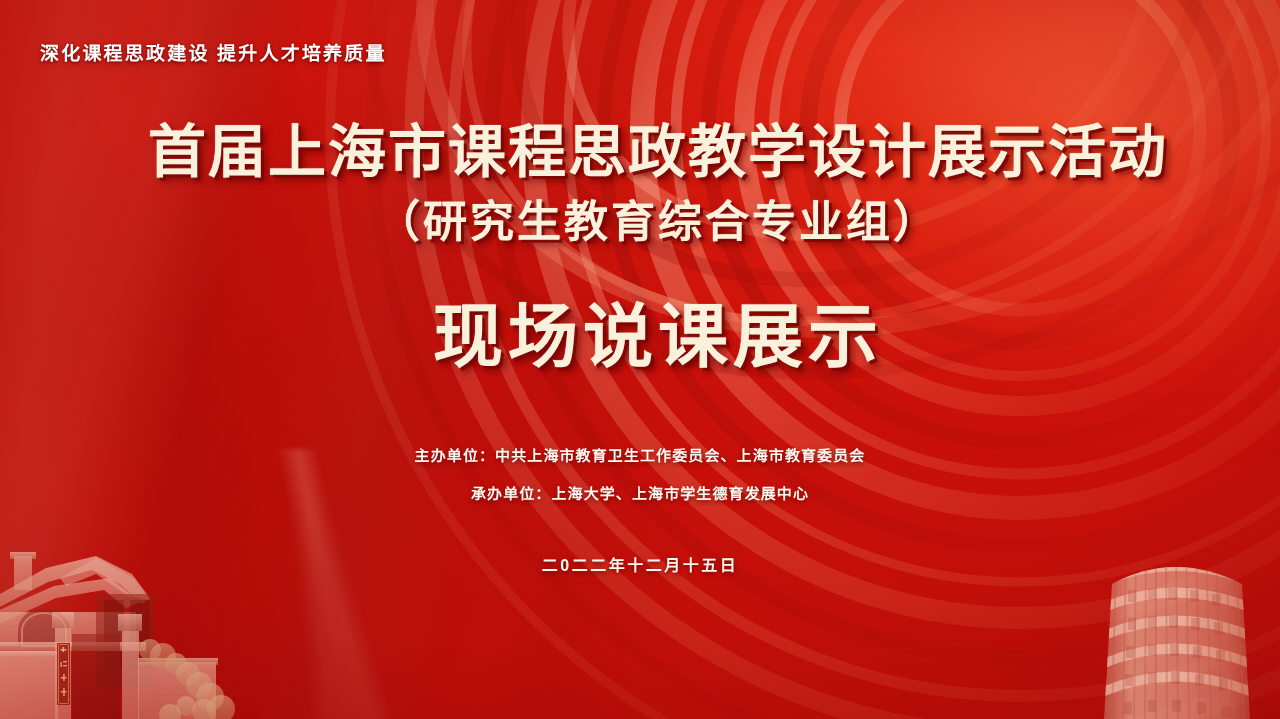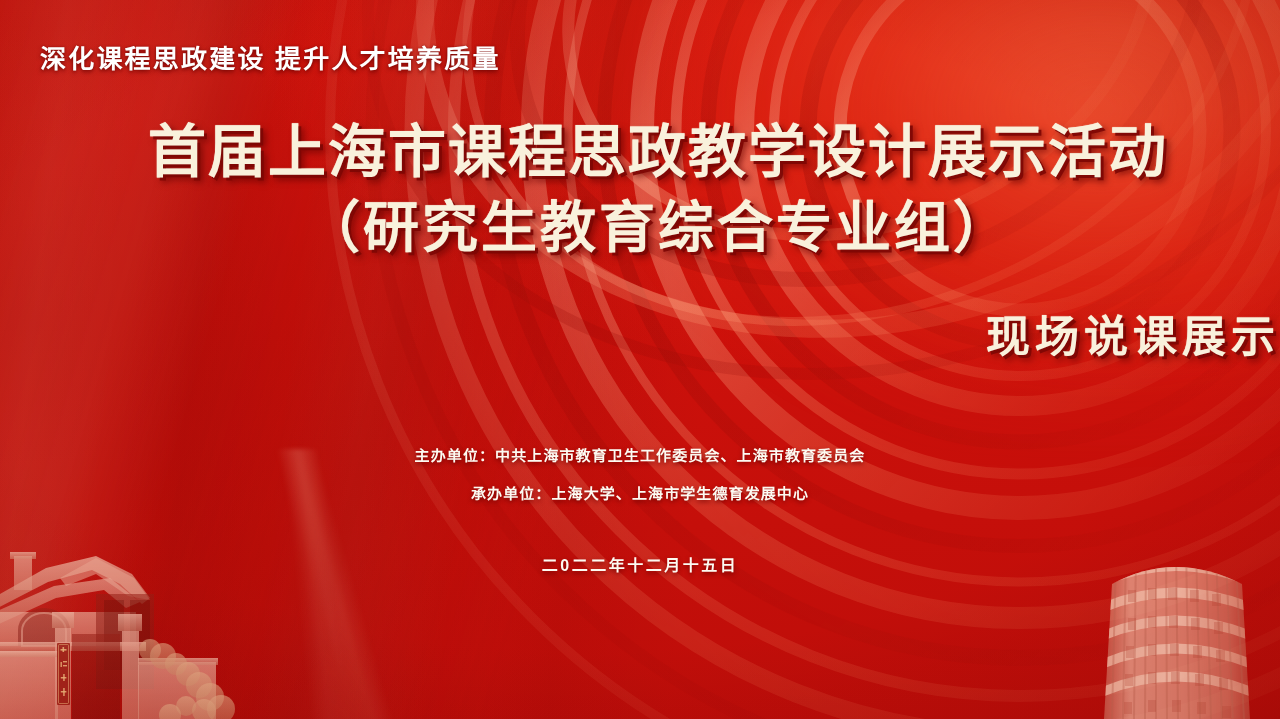--- a/index.html
+++ b/index.html
@@ -114,21 +114,21 @@
     pointer-events: none;
   }
   .arch-left  { left: 0;  width: 300px; height: 185px; opacity: .80; }
   .arch-right { right: 0; width: 210px; height: 175px; opacity: .80; }
   .arch svg { width: 100%; height: 100%; display: block; }
 
   
   .slogan {
     position: absolute;
     left: 40px; top: 38px;
-    font-size: 26px;
+    font-size: 19px;
     font-weight: 700;
     letter-spacing: 2.2px;
     color: #ffffff;
     text-shadow: 0 2px 4px rgba(105,4,3,0.80), 0 0 2px rgba(120,6,4,0.6);
     white-space: nowrap;
   }
 
   .title-block {
     position: absolute;
     left: 0; right: 0;
@@ -141,22 +141,22 @@
     font-weight: 700;
     letter-spacing: 2px;
     line-height: 1.12;
     text-shadow:
        3px 3px 0 rgba(126,6,4,0.92),
        5px 5px 7px rgba(95,3,2,0.70),
        0 0 1px rgba(255,245,225,0.9);
     white-space: nowrap;
   }
   .title-1 { font-size: 58px; }
-  .title-2 { font-size: 56px; margin-top: 12px; letter-spacing: 3px; }
-  .title-3 { font-size: 44px; margin-top: 52px; letter-spacing: 5px; text-align: right; }
+  .title-2 { font-size: 44px; margin-top: 12px; letter-spacing: 3px; }
+  .title-3 { font-size: 70px; margin-top: 52px; letter-spacing: 5px; }
 
   .credits {
     position: absolute;
     left: 0; right: 0;
     top: 448px;
     text-align: center;
   }
   .credit-line {
     color: #fdfaf2;
     font-size: 15px;

